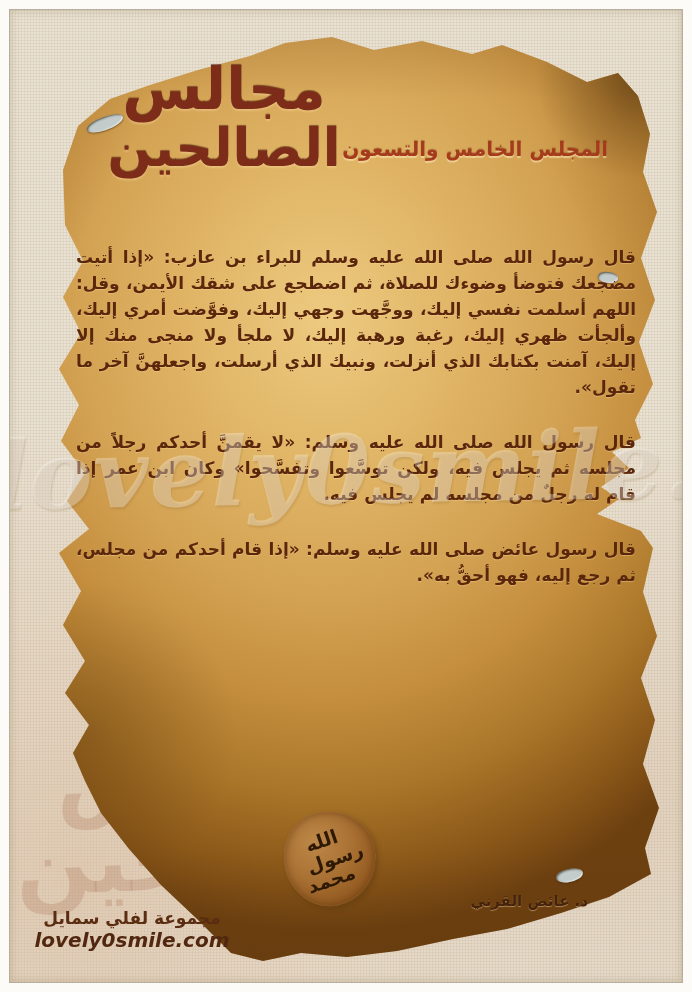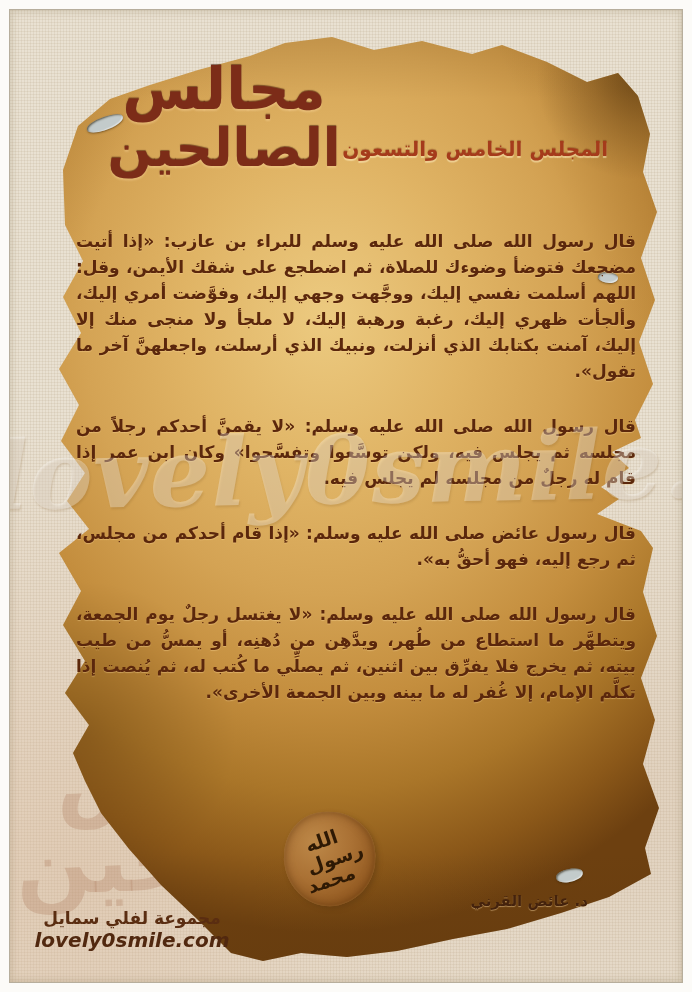--- a/index.html
+++ b/index.html
@@ -81,21 +81,21 @@
     font-size:20px;font-weight:bold;color:#a53b1b;letter-spacing:1px;
     text-shadow:0 2px 1px rgba(255,236,190,0.55), 0 -1px 1px rgba(90,30,5,0.35);
   }
   
   .body-text{
     position:absolute;top:228px;left:76px;right:56px;z-index:5;direction:rtl;
     text-align:justify;text-align-last:right;
     font-size:17px;font-weight:bold;line-height:26px;color:#5b270c;
     text-shadow:0 1px 1px rgba(250,216,150,0.4);
   }
-  .body-text p{margin:0 0 29px 0;}
+  .body-text p{margin:16px 0 29px 0;}
   
   .seal{
     position:absolute;left:284px;top:811px;width:92px;height:95px;z-index:5;
     transform:rotate(-13deg);
     background:radial-gradient(circle at 38% 30%, #bd8848 0%, #aa7134 42%, #925920 76%, #7c4812 100%);
     border-radius:46% 54% 52% 48% / 50% 47% 53% 50%;
     box-shadow:inset 0 0 10px rgba(70,35,0,0.55), inset 0 0 2px rgba(255,205,125,0.4),
       2px 3px 5px rgba(90,55,15,0.45);
     display:flex;flex-direction:column;align-items:center;justify-content:center;
   }
@@ -149,21 +149,20 @@
     <div class="logo-l1">مجالس</div>
     <div class="logo-l2">الصالحين</div>
   </div>
 
   <div class="session">المجلس الخامس والتسعون</div>
 
   <div class="body-text">
     <p>قال رسول الله صلى الله عليه وسلم للبراء بن عازب: «إذا أتيت مضجعك فتوضأ وضوءك للصلاة، ثم اضطجع على شقك الأيمن، وقل: اللهم أسلمت نفسي إليك، ووجَّهت وجهي إليك، وفوَّضت أمري إليك، وألجأت ظهري إليك، رغبة ورهبة إليك، لا ملجأ ولا منجى منك إلا إليك، آمنت بكتابك الذي أنزلت، ونبيك الذي أرسلت، واجعلهنَّ آخر ما تقول».</p>
     <p>قال رسول الله صلى الله عليه وسلم: «لا يقمنَّ أحدكم رجلاً من مجلسه ثم يجلس فيه، ولكن توسَّعوا وتفسَّحوا» وكان ابن عمر إذا قام له رجلٌ من مجلسه لم يجلس فيه.</p>
     <p>قال رسول عائض صلى الله عليه وسلم: «إذا قام أحدكم من مجلس، ثم رجع إليه، فهو أحقُّ به».</p>
-    <p>قال رسول الله صلى الله عليه وسلم: «لا يغتسل رجلٌ يوم الجمعة، ويتطهَّر ما استطاع من طُهر، ويدَّهِن من دُهنِه، أو يمسُّ من طيب بيته، ثم يخرج فلا يفرِّق بين اثنين، ثم يصلِّي ما كُتب له، ثم يُنصت إذا تكلَّم الإمام، إلا غُفر له ما بينه وبين الجمعة الأخرى».</p>
   </div>
 
   <div class="seal">
     <div class="seal-l1">الله</div>
     <div class="seal-l2">رسول</div>
     <div class="seal-l3">محمد</div>
   </div>
 
   <div class="author">د. عائض القرني</div>
 

